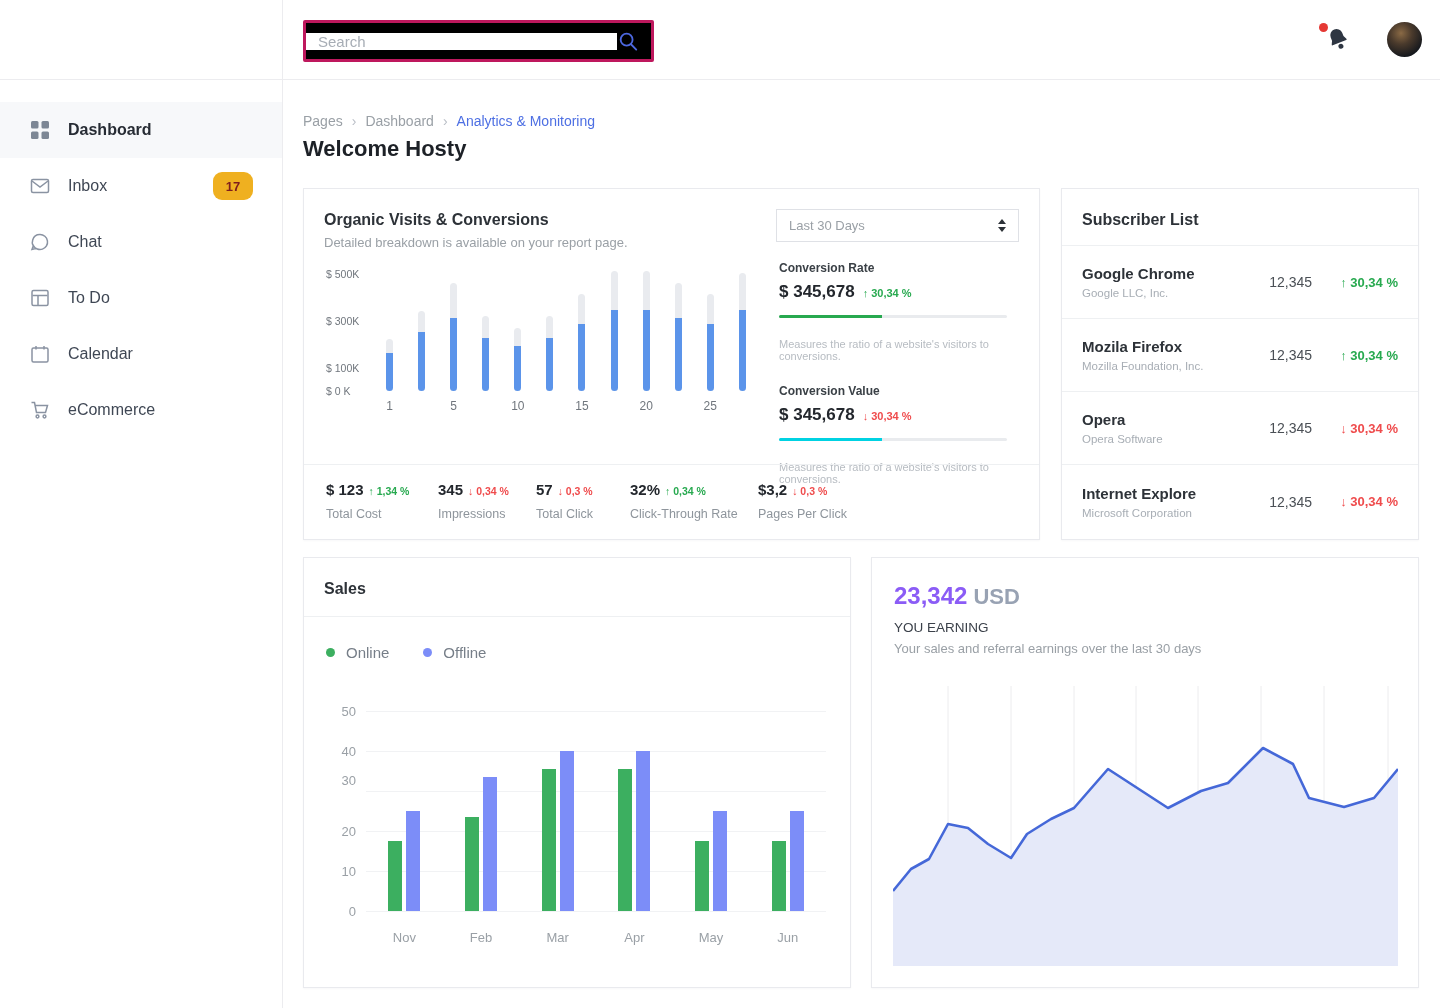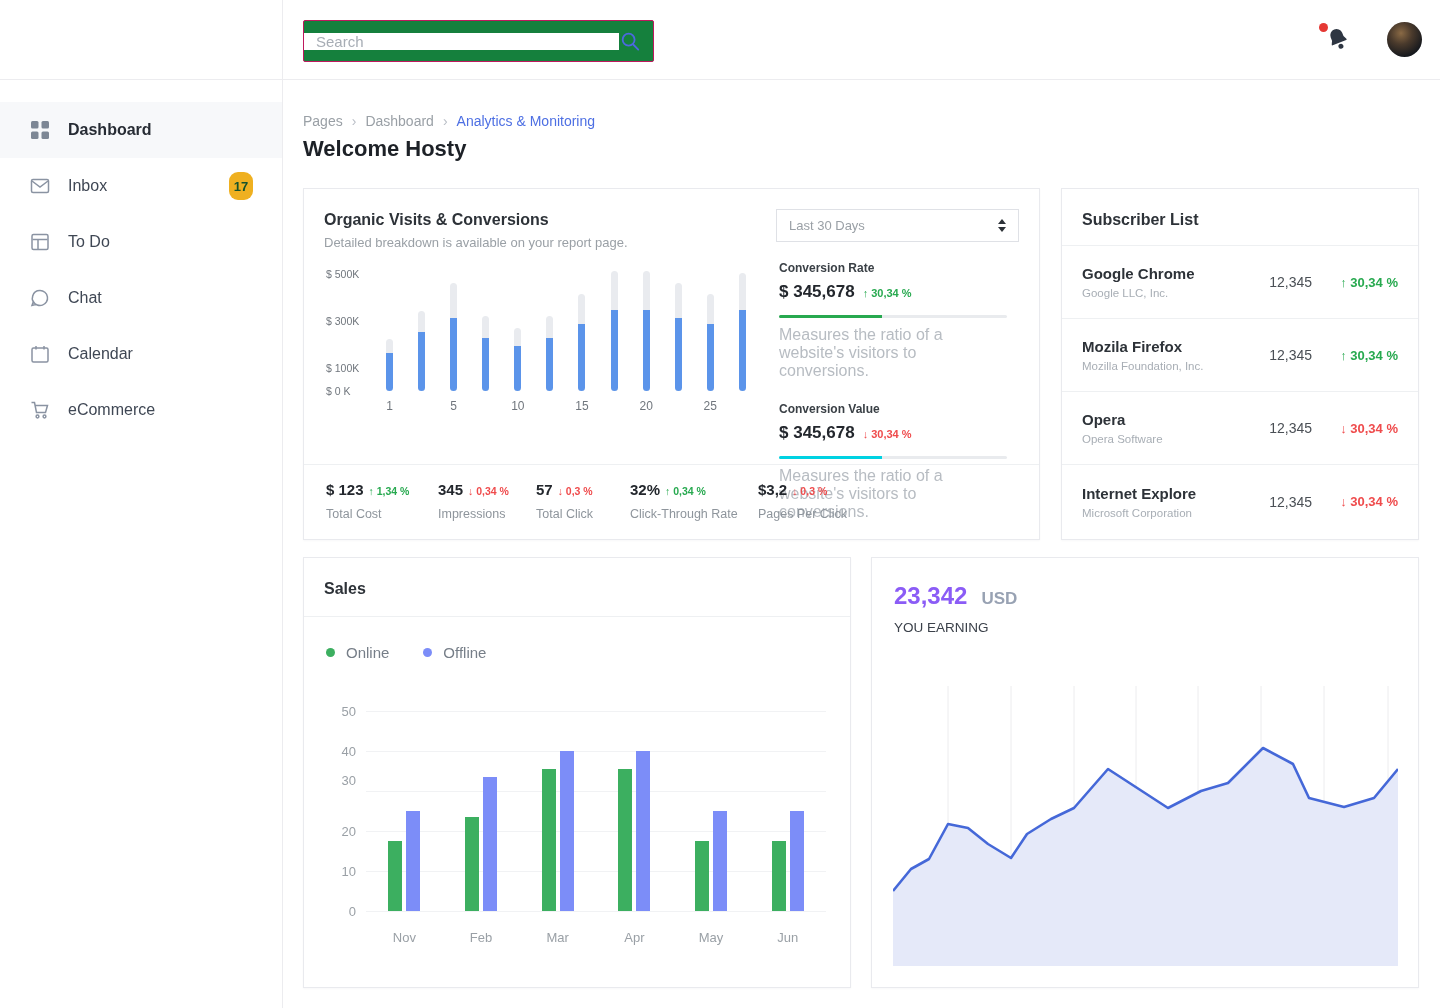--- a/index.html
+++ b/index.html
@@ -8,25 +8,25 @@
 
   
   .sidebar { position:absolute; left:0; top:0; width:283px; height:1008px; background:#fff; border-right:1px solid #ececef; }
   .logo-area { height:80px; border-bottom:1px solid #ececef; }
   .nav { padding-top:22px; }
   .nav-item { position:relative; display:flex; align-items:center; height:56px; padding-left:30px; cursor:pointer; }
   .nav-item.active { background:#f7f8fa; }
   .nav-item .ico { width:20px; height:20px; margin-right:18px; flex:0 0 20px; color:#8a93a2; }
   .nav-item .lbl { font-size:16px; color:#3f4754; }
   .nav-item.active .lbl { color:#272c34; font-weight:bold; }
-  .nav-badge { position:absolute; right:29px; top:14px; width:24px; height:28px; background:#efb020; color:#14532d; font-size:13px; font-weight:bold; border-radius:9px; display:flex; align-items:center; justify-content:center;margin-left:40px; }
+  .nav-badge { position:absolute; right:29px; top:14px; width:40px; height:28px; background:#efb020; color:#7f1d1d; font-size:13px; font-weight:bold; border-radius:9px; display:flex; align-items:center; justify-content:center;margin-left:40px; }
 
   
   .topbar { position:absolute; left:283px; top:0; width:1157px; height:80px; background:#fff; border-bottom:1px solid #ececef; }
-  .search-box { position:absolute; left:20px; top:20px; width:351px; height:42px; border:1px solid #be185d; border-radius:2px; display:flex; align-items:center; background:#15803d; }
+  .search-box { position:absolute; left:20px; top:20px; width:351px; height:42px; border:3px solid #be185d; border-radius:2px; display:flex; align-items:center; background:#000000; }
   .search-box input { flex:1; border:0; outline:none; font-size:15px; color:#3f4754; padding:0 12px; font-family:"Liberation Sans", sans-serif; }
   .search-box input::placeholder { color:#a7adb5; }
   .search-ico { width:22px; height:22px; margin-right:12px; cursor:pointer; }
   .bell-wrap { position:absolute; right:85px; top:26px; width:30px; height:30px; cursor:pointer; }
   .bell-wrap svg { transform:rotate(-22deg); }
   .bell-dot { position:absolute; left:-6px; top:-3px; width:9px; height:9px; border-radius:50%; background:#e53834; }
   .avatar { position:absolute; right:18px; top:22px; width:35px; height:35px; border-radius:50%; cursor:pointer;
             background:radial-gradient(circle at 40% 32%, #8a6a45 0%, #4a3a2c 35%, #15181d 75%); }
 
   
@@ -64,21 +64,21 @@
   .org-xaxis { position:absolute; left:62px; top:130px; width:360px; display:flex; justify-content:space-between; }
   .org-xaxis span { width:7px; font-size:12px; color:#70767d; display:flex; justify-content:center; }
 
   .org-metrics { position:absolute; left:475px; top:72px; width:228px; }
   .metric { margin-bottom:22px; }
   .m-label { font-size:12px; font-weight:bold; color:#3a4046; }
   .m-value { margin-top:7px; font-size:17px; font-weight:bold; color:#23272d; }
   .m-value .delta { font-size:11px; margin-left:8px; }
   .m-bar { margin-top:13px; height:3px; width:100%; background:#e9ebee; border-radius:2px; overflow:hidden; }
   .m-bar i { display:block; height:3px; }
-  .m-caption { margin-top:8px; font-size:16px; color:#b7bcc2; }
+  .m-caption { margin-top:20px; font-size:11px; color:#b7bcc2; }
 
   .delta.up { color:#27a94f; }
   .delta.down { color:#ef4b4c; }
 
   .org-divider { position:absolute; left:0; top:275px; width:100%; height:1px; background:#eef0f2; }
   .org-stats { position:absolute; left:22px; top:292px; display:flex; }
   .stat .s-value { font-size:15px; font-weight:bold; color:#23272d; }
   .stat .s-value .delta { font-size:10.5px; margin-left:5px; font-weight:bold; }
   .stat .s-label { margin-top:9px; font-size:12.5px; color:#8e959c; }
 
@@ -102,21 +102,21 @@
   .sales-ylab { position:absolute; width:40px; text-align:right; font-size:13px; color:#9aa0a6; transform:translateY(-50%); }
   .sales-groups { position:absolute; left:0; bottom:0; width:100%; height:200px; display:flex; }
   .sales-group { flex:1; display:flex; align-items:flex-end; justify-content:center; gap:4px; }
   .sales-bar { width:14px; }
   .sales-months { position:absolute; left:62px; top:372px; width:460px; display:flex; }
   .sales-months span { flex:1; text-align:center; font-size:13px; color:#9aa0a6; }
 
   
   .earn-head { padding:24px 22px 0 22px; }
   .earn-amount { font-size:24px; font-weight:bold; color:#8b5cf6; }
-  .earn-currency { font-size:17px; font-weight:bold; color:#98a2b3; margin-left:14px; }
+  .earn-currency { font-size:22px; font-weight:bold; color:#98a2b3; margin-left:6px; }
   .earn-label { margin-top:10px; font-size:13.5px; color:#3b414a; }
   .earn-sub { margin-top:6px; font-size:13px; color:#9aa0a6; }
   .earn-chart { position:absolute; left:21px; top:128px; width:505px; height:280px; }
 </style>
 </head>
 <body>
 
 <div class="app">
 
   <aside class="sidebar">
@@ -134,31 +134,31 @@
         <div class="nav-item">
           <span class="ico"><svg viewBox="0 0 20 20" width="20" height="20" fill="none" stroke="#8a93a2" stroke-width="1.5">
               <rect x="1.5" y="3.5" width="17" height="13" rx="1.5"></rect>
               <path d="M2 5l8 6 8-6"></path>
             </svg></span>
           <span class="lbl">Inbox</span>
           <span class="nav-badge">17</span>
         </div>
         <div class="nav-item">
           <span class="ico"><svg viewBox="0 0 20 20" width="20" height="20" fill="none" stroke="#8a93a2" stroke-width="1.5">
+              <path d="M10 2.5a7.5 7.5 0 1 1-6.6 11L2 17.5l4-1.1A7.5 7.5 0 0 1 10 2.5z"></path>
+            </svg></span>
+          <span class="lbl">Chat</span>
+        </div>
+        <div class="nav-item">
+          <span class="ico"><svg viewBox="0 0 20 20" width="20" height="20" fill="none" stroke="#8a93a2" stroke-width="1.5">
               <rect x="2" y="2.5" width="16" height="15" rx="1.5"></rect>
               <line x1="2.5" y1="7.5" x2="17.5" y2="7.5"></line>
               <line x1="8" y1="7.5" x2="8" y2="17"></line>
             </svg></span>
           <span class="lbl">To Do</span>
-        </div>
-        <div class="nav-item">
-          <span class="ico"><svg viewBox="0 0 20 20" width="20" height="20" fill="none" stroke="#8a93a2" stroke-width="1.5">
-              <path d="M10 2.5a7.5 7.5 0 1 1-6.6 11L2 17.5l4-1.1A7.5 7.5 0 0 1 10 2.5z"></path>
-            </svg></span>
-          <span class="lbl">Chat</span>
         </div>
         <div class="nav-item">
           <span class="ico"><svg viewBox="0 0 20 20" width="20" height="20" fill="none" stroke="#8a93a2" stroke-width="1.5">
               <rect x="2" y="4" width="16" height="14" rx="1.5"></rect>
               <line x1="6" y1="2" x2="6" y2="5.5"></line>
               <line x1="14" y1="2" x2="14" y2="5.5"></line>
             </svg></span>
           <span class="lbl">Calendar</span>
         </div>
         <div class="nav-item">
@@ -426,20 +426,21 @@
         <span>Jun</span>
       </div>
   </section>
 
   <section class="card card-earning">
     <div class="earn-head">
       <div>
         <span class="earn-amount">23,342</span><span class="earn-currency">USD</span>
       </div>
       <div class="earn-label">YOU EARNING</div>
+      <div class="earn-sub">Your sales and referral earnings over the last 30 days</div>
     </div>
     <svg class="earn-chart" id="earn-chart" viewBox="0 0 505 280" preserveAspectRatio="none">
         <line x1="55" x2="55" y1="0" y2="280" stroke="#ececee" stroke-width="1"></line>
         <line x1="118" x2="118" y1="0" y2="280" stroke="#ececee" stroke-width="1"></line>
         <line x1="181" x2="181" y1="0" y2="280" stroke="#ececee" stroke-width="1"></line>
         <line x1="243" x2="243" y1="0" y2="280" stroke="#ececee" stroke-width="1"></line>
         <line x1="305" x2="305" y1="0" y2="280" stroke="#ececee" stroke-width="1"></line>
         <line x1="368" x2="368" y1="0" y2="280" stroke="#ececee" stroke-width="1"></line>
         <line x1="431" x2="431" y1="0" y2="280" stroke="#ececee" stroke-width="1"></line>
         <line x1="495" x2="495" y1="0" y2="280" stroke="#ececee" stroke-width="1"></line>

